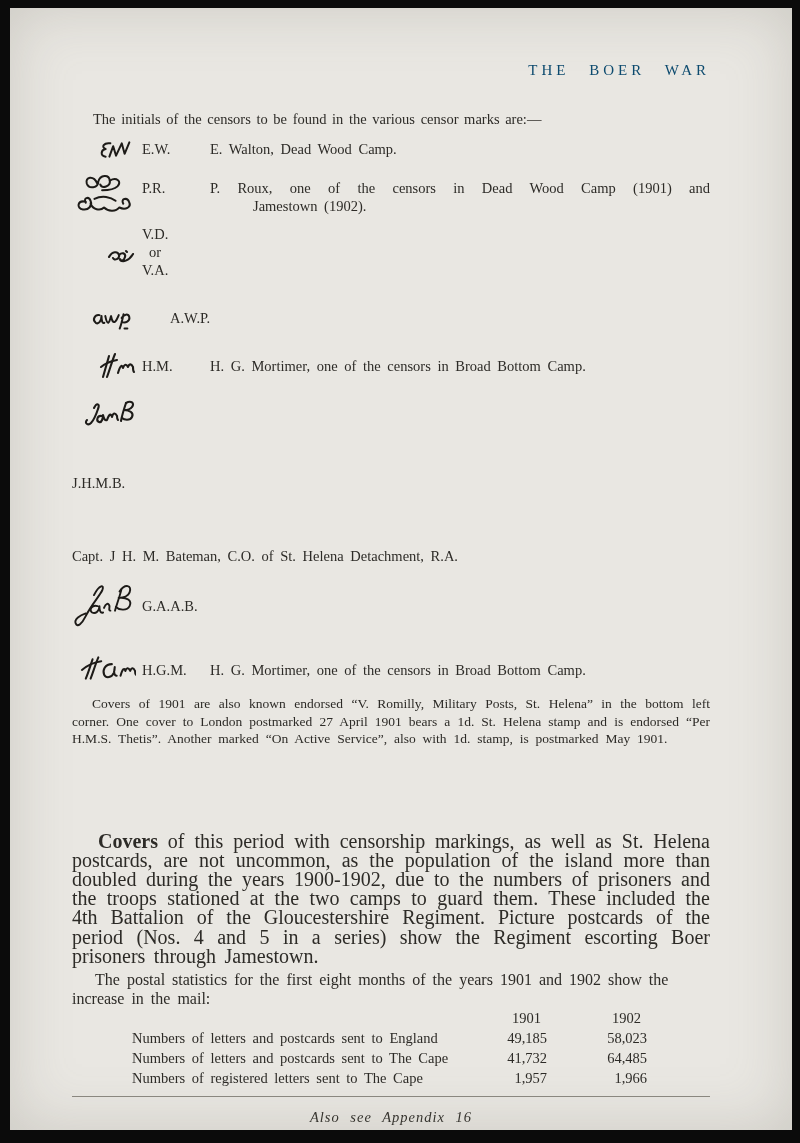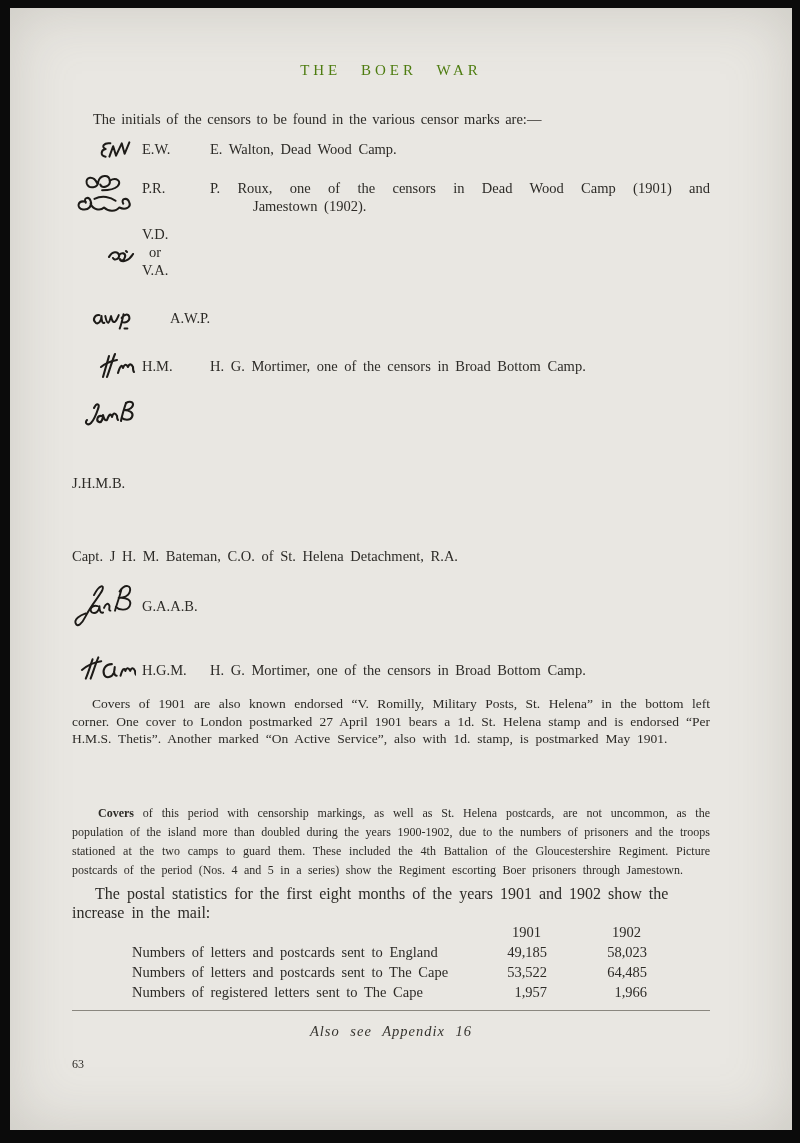--- a/index.html
+++ b/index.html
@@ -13,23 +13,23 @@
     background:#0b0b0b;overflow:hidden;
   }
   .page{
     position:absolute;left:10px;top:8px;right:8px;bottom:13px;
     background:#e9e7e2;
     color:#2d2b27;
     box-shadow:inset 0 0 60px rgba(120,115,105,.25);
   }
   .content{padding:0 82px 0 62px;}
   .title{
-    margin-top:54px;text-align:center;
+    margin-top:54px;text-align:right;
     font-size:15px;letter-spacing:4px;word-spacing:12px;
-    color:#4d7c0f;
+    color:#0c4a6e;
   }
   .intro{
     margin-top:30px;font-size:14.5px;line-height:20px;
     text-indent:21px;word-spacing:2px;
   }
   .censor-list{margin-top:8px;}
   .censor-row{display:flex;align-items:flex-start;}
   .sig-cell{width:70px;flex:0 0 70px;display:flex;justify-content:flex-end;padding-right:6px;box-sizing:border-box;}
   .sig-cell svg{display:block;}
   .initials-cell{width:68px;flex:0 0 68px;font-size:14.5px;line-height:18px;}
@@ -47,21 +47,21 @@
     text-align:justify;
   }
   .desc-line1{display:block;text-align:justify;text-align-last:justify;}
   .desc-line2{display:block;margin-left:43px;}
   .vd-or{display:block;padding-left:7px;}
   .para-small{
     margin-top:12px;font-size:13.5px;line-height:17.5px;
     text-align:justify;text-indent:20px;word-spacing:3.5px;
   }
   .para-main{
-    margin-top:56px;font-size:12px;line-height:19.2px;
+    margin-top:84px;font-size:20px;line-height:19.2px;
     text-align:justify;text-indent:26px;word-spacing:3.5px;
   }
   .para-stats{
     margin-top:4px;font-size:16px;line-height:19px;
     text-indent:23px;word-spacing:3px;
   }
   .stats-table{
     margin-left:60px;width:515px;font-size:14.5px;
   }
   .t-row{display:flex;line-height:20px;}
@@ -220,21 +220,21 @@
           <div class="t-v1">1901</div>
           <div class="t-v2">1902</div>
         </div>
         <div class="t-row">
           <div class="t-label">Numbers of letters and postcards sent to England</div>
           <div class="t-v1">49,185</div>
           <div class="t-v2">58,023</div>
         </div>
         <div class="t-row">
           <div class="t-label">Numbers of letters and postcards sent to The Cape</div>
-          <div class="t-v1">53,522</div>
+          <div class="t-v1">41,732</div>
           <div class="t-v2">64,485</div>
         </div>
         <div class="t-row">
           <div class="t-label">Numbers of registered letters sent to The Cape</div>
           <div class="t-v1">1,957</div>
           <div class="t-v2">1,966</div>
         </div>
       </div>
 
       <hr class="rule">

